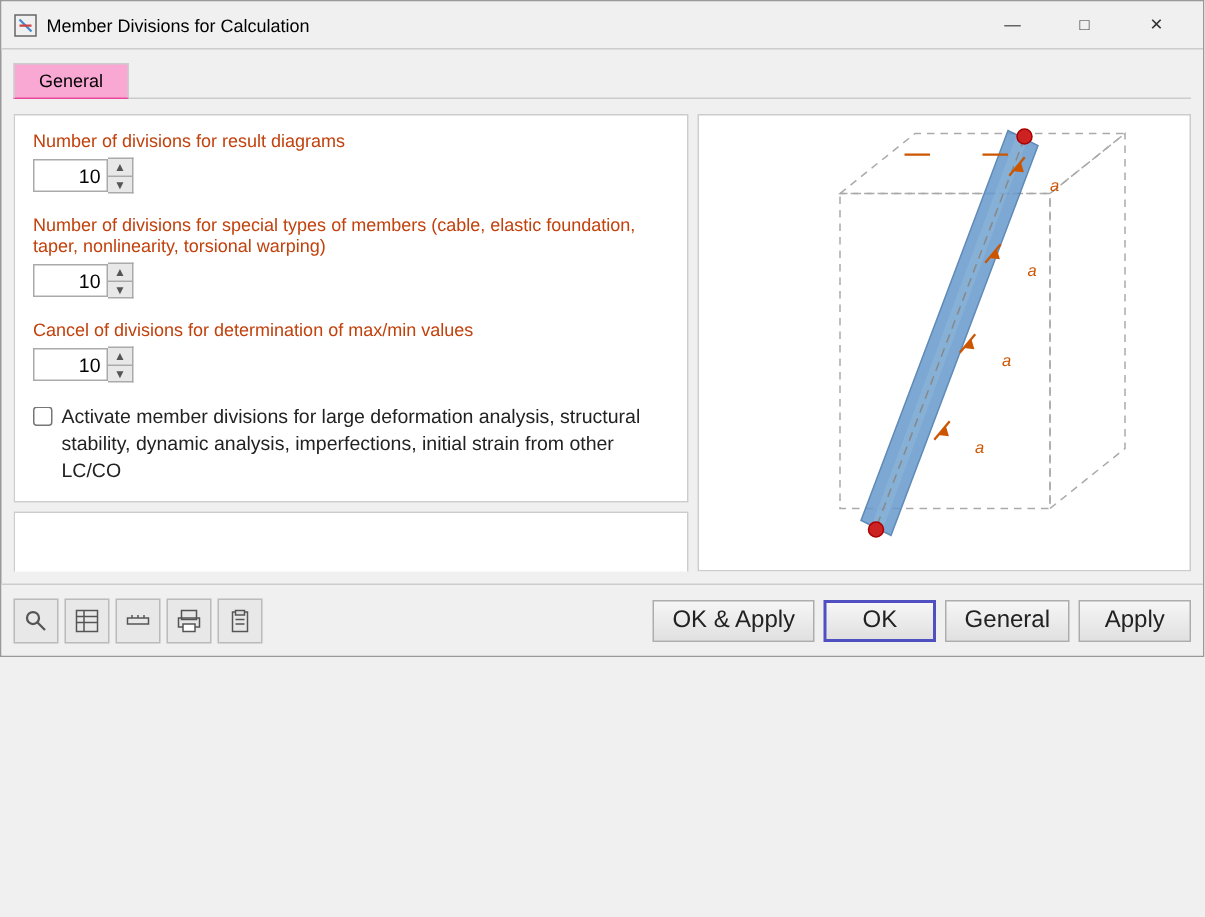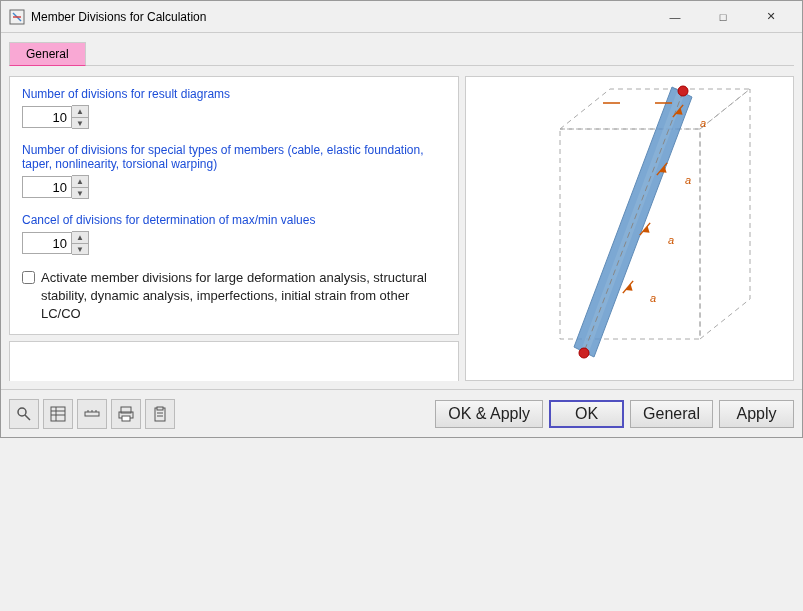--- a/index.html
+++ b/index.html
@@ -115,21 +115,21 @@
       margin-bottom: 10px;
     }
 
     .field-group {
       margin-bottom: 14px;
     }
     .field-group:last-child { margin-bottom: 0; }
 
     .field-label {
       font-size: 12px;
-      color: #1d4ed8;
+      color: #c2410c;
       margin-bottom: 4px;
     }
 
     .spinner-container {
       display: flex;
       align-items: center;
     }
     .spinner-input {
       width: 50px;
       height: 22px;

